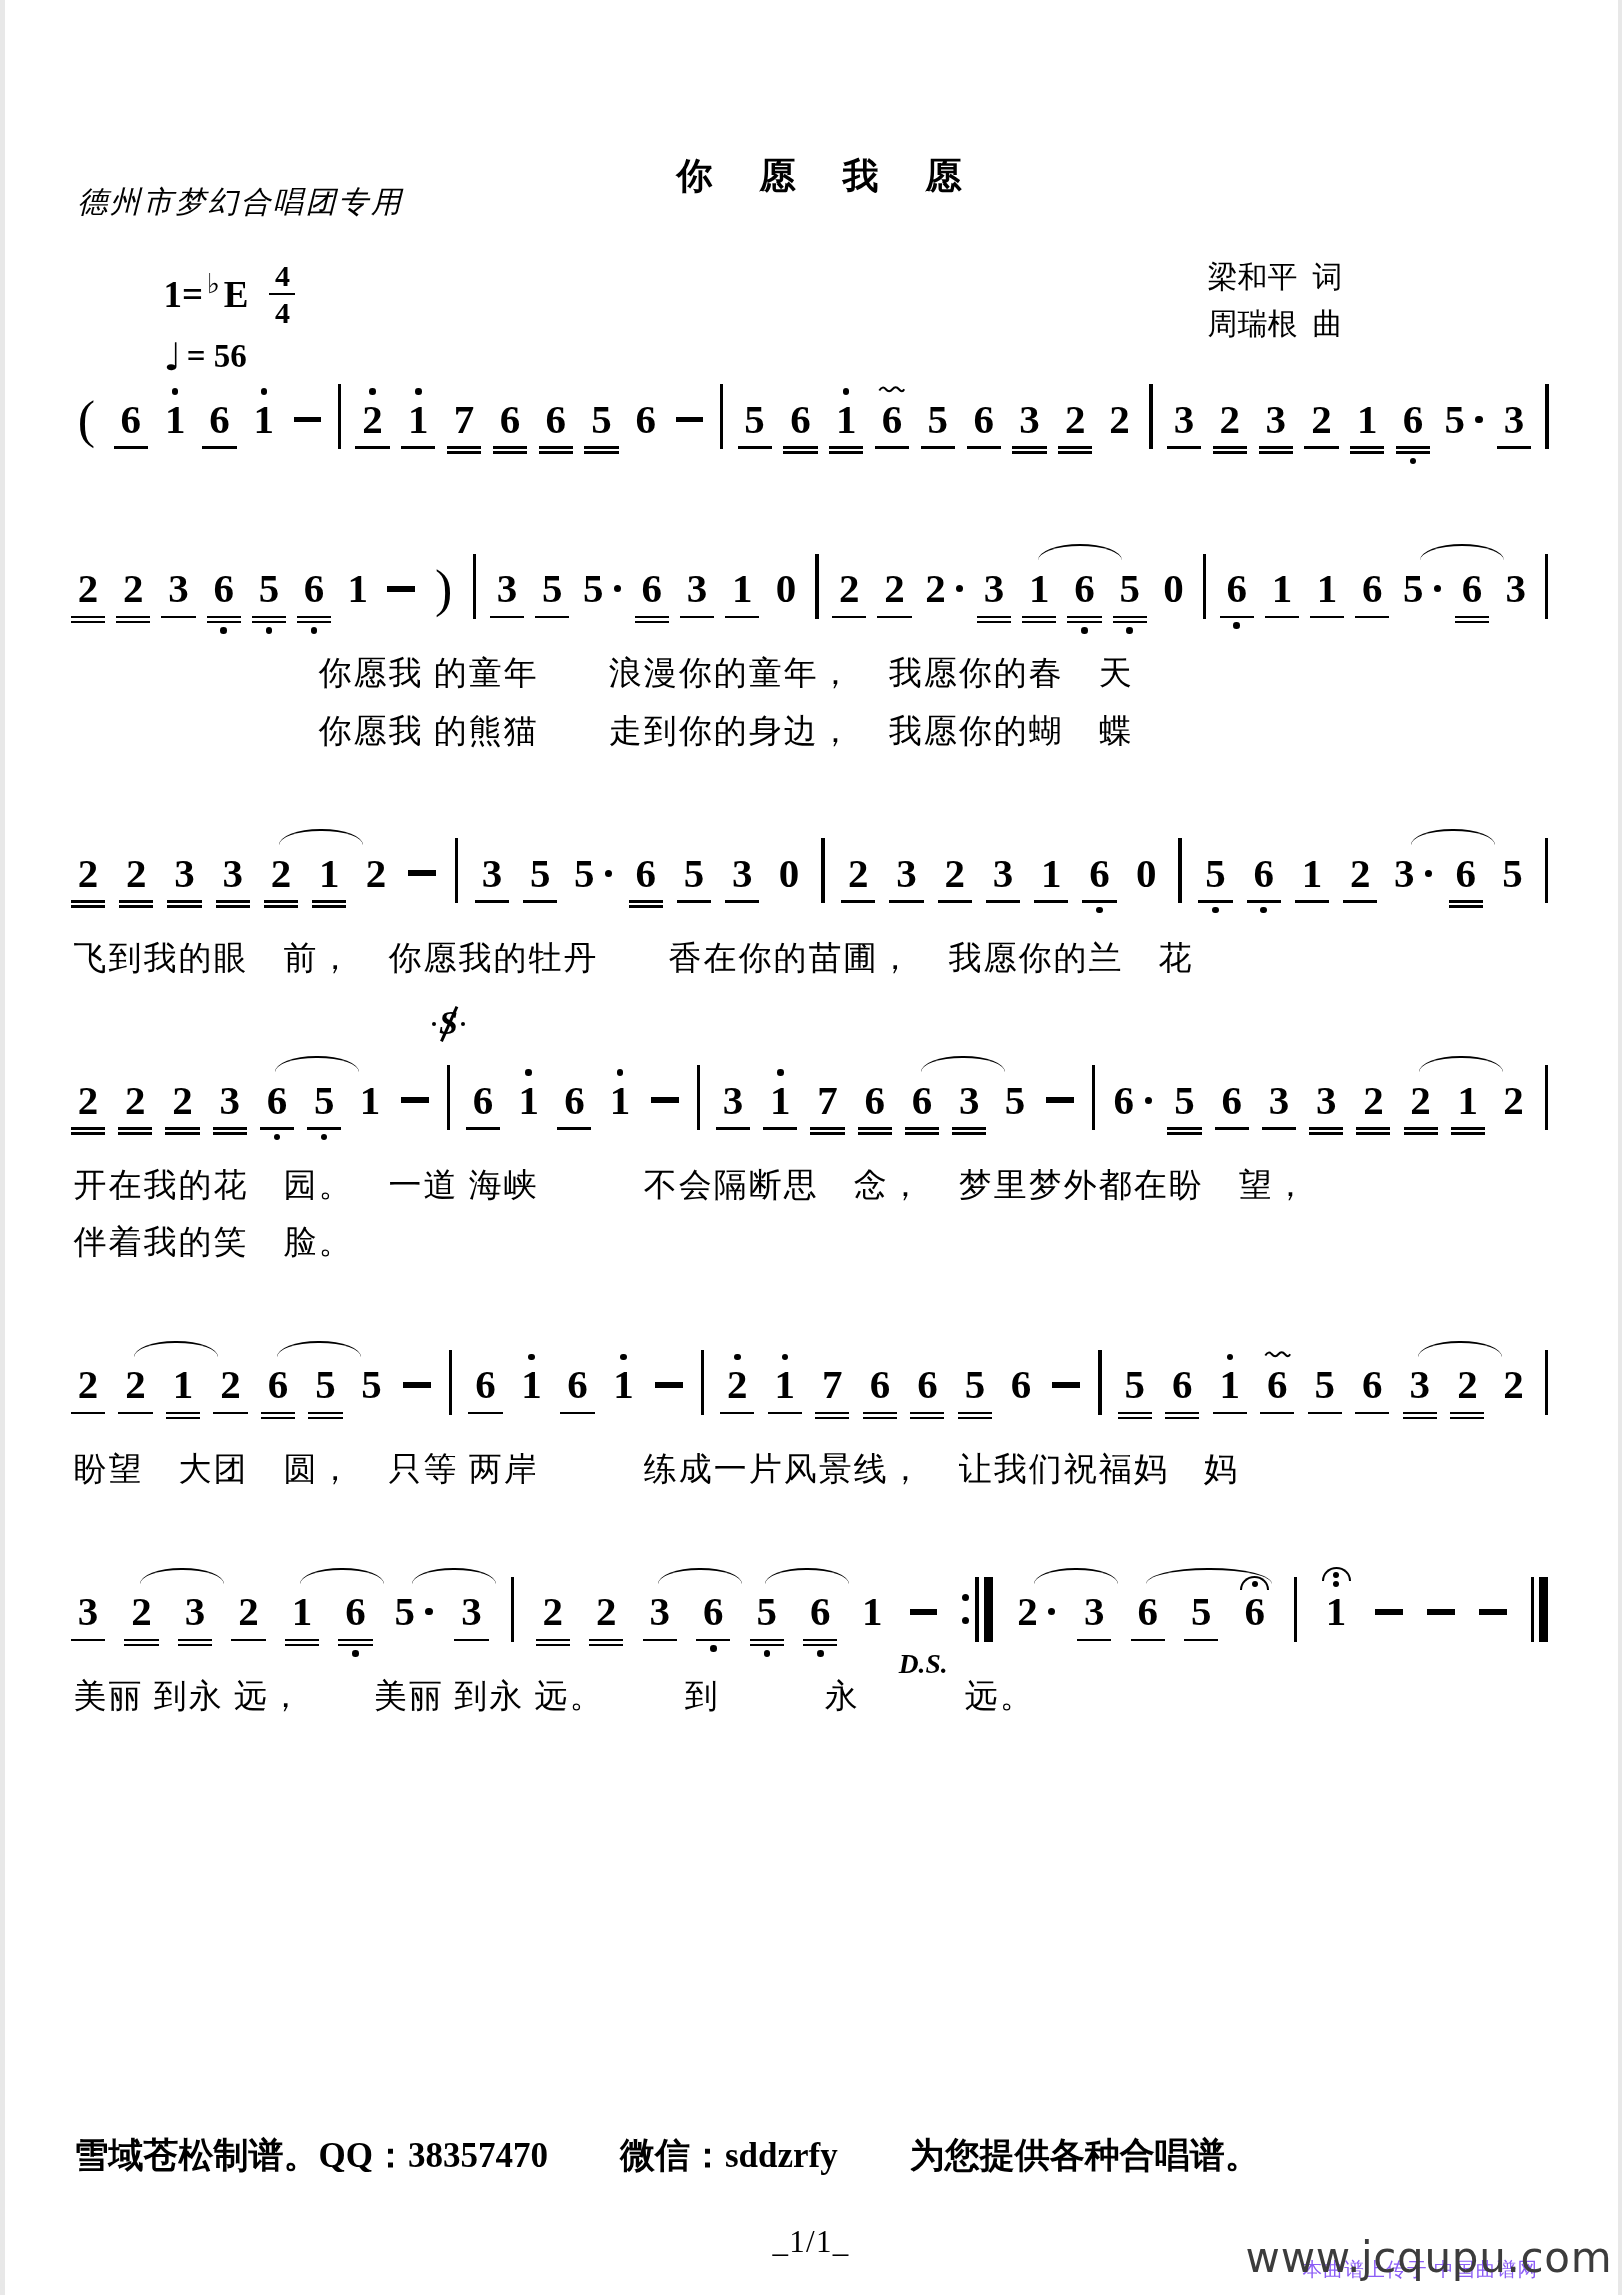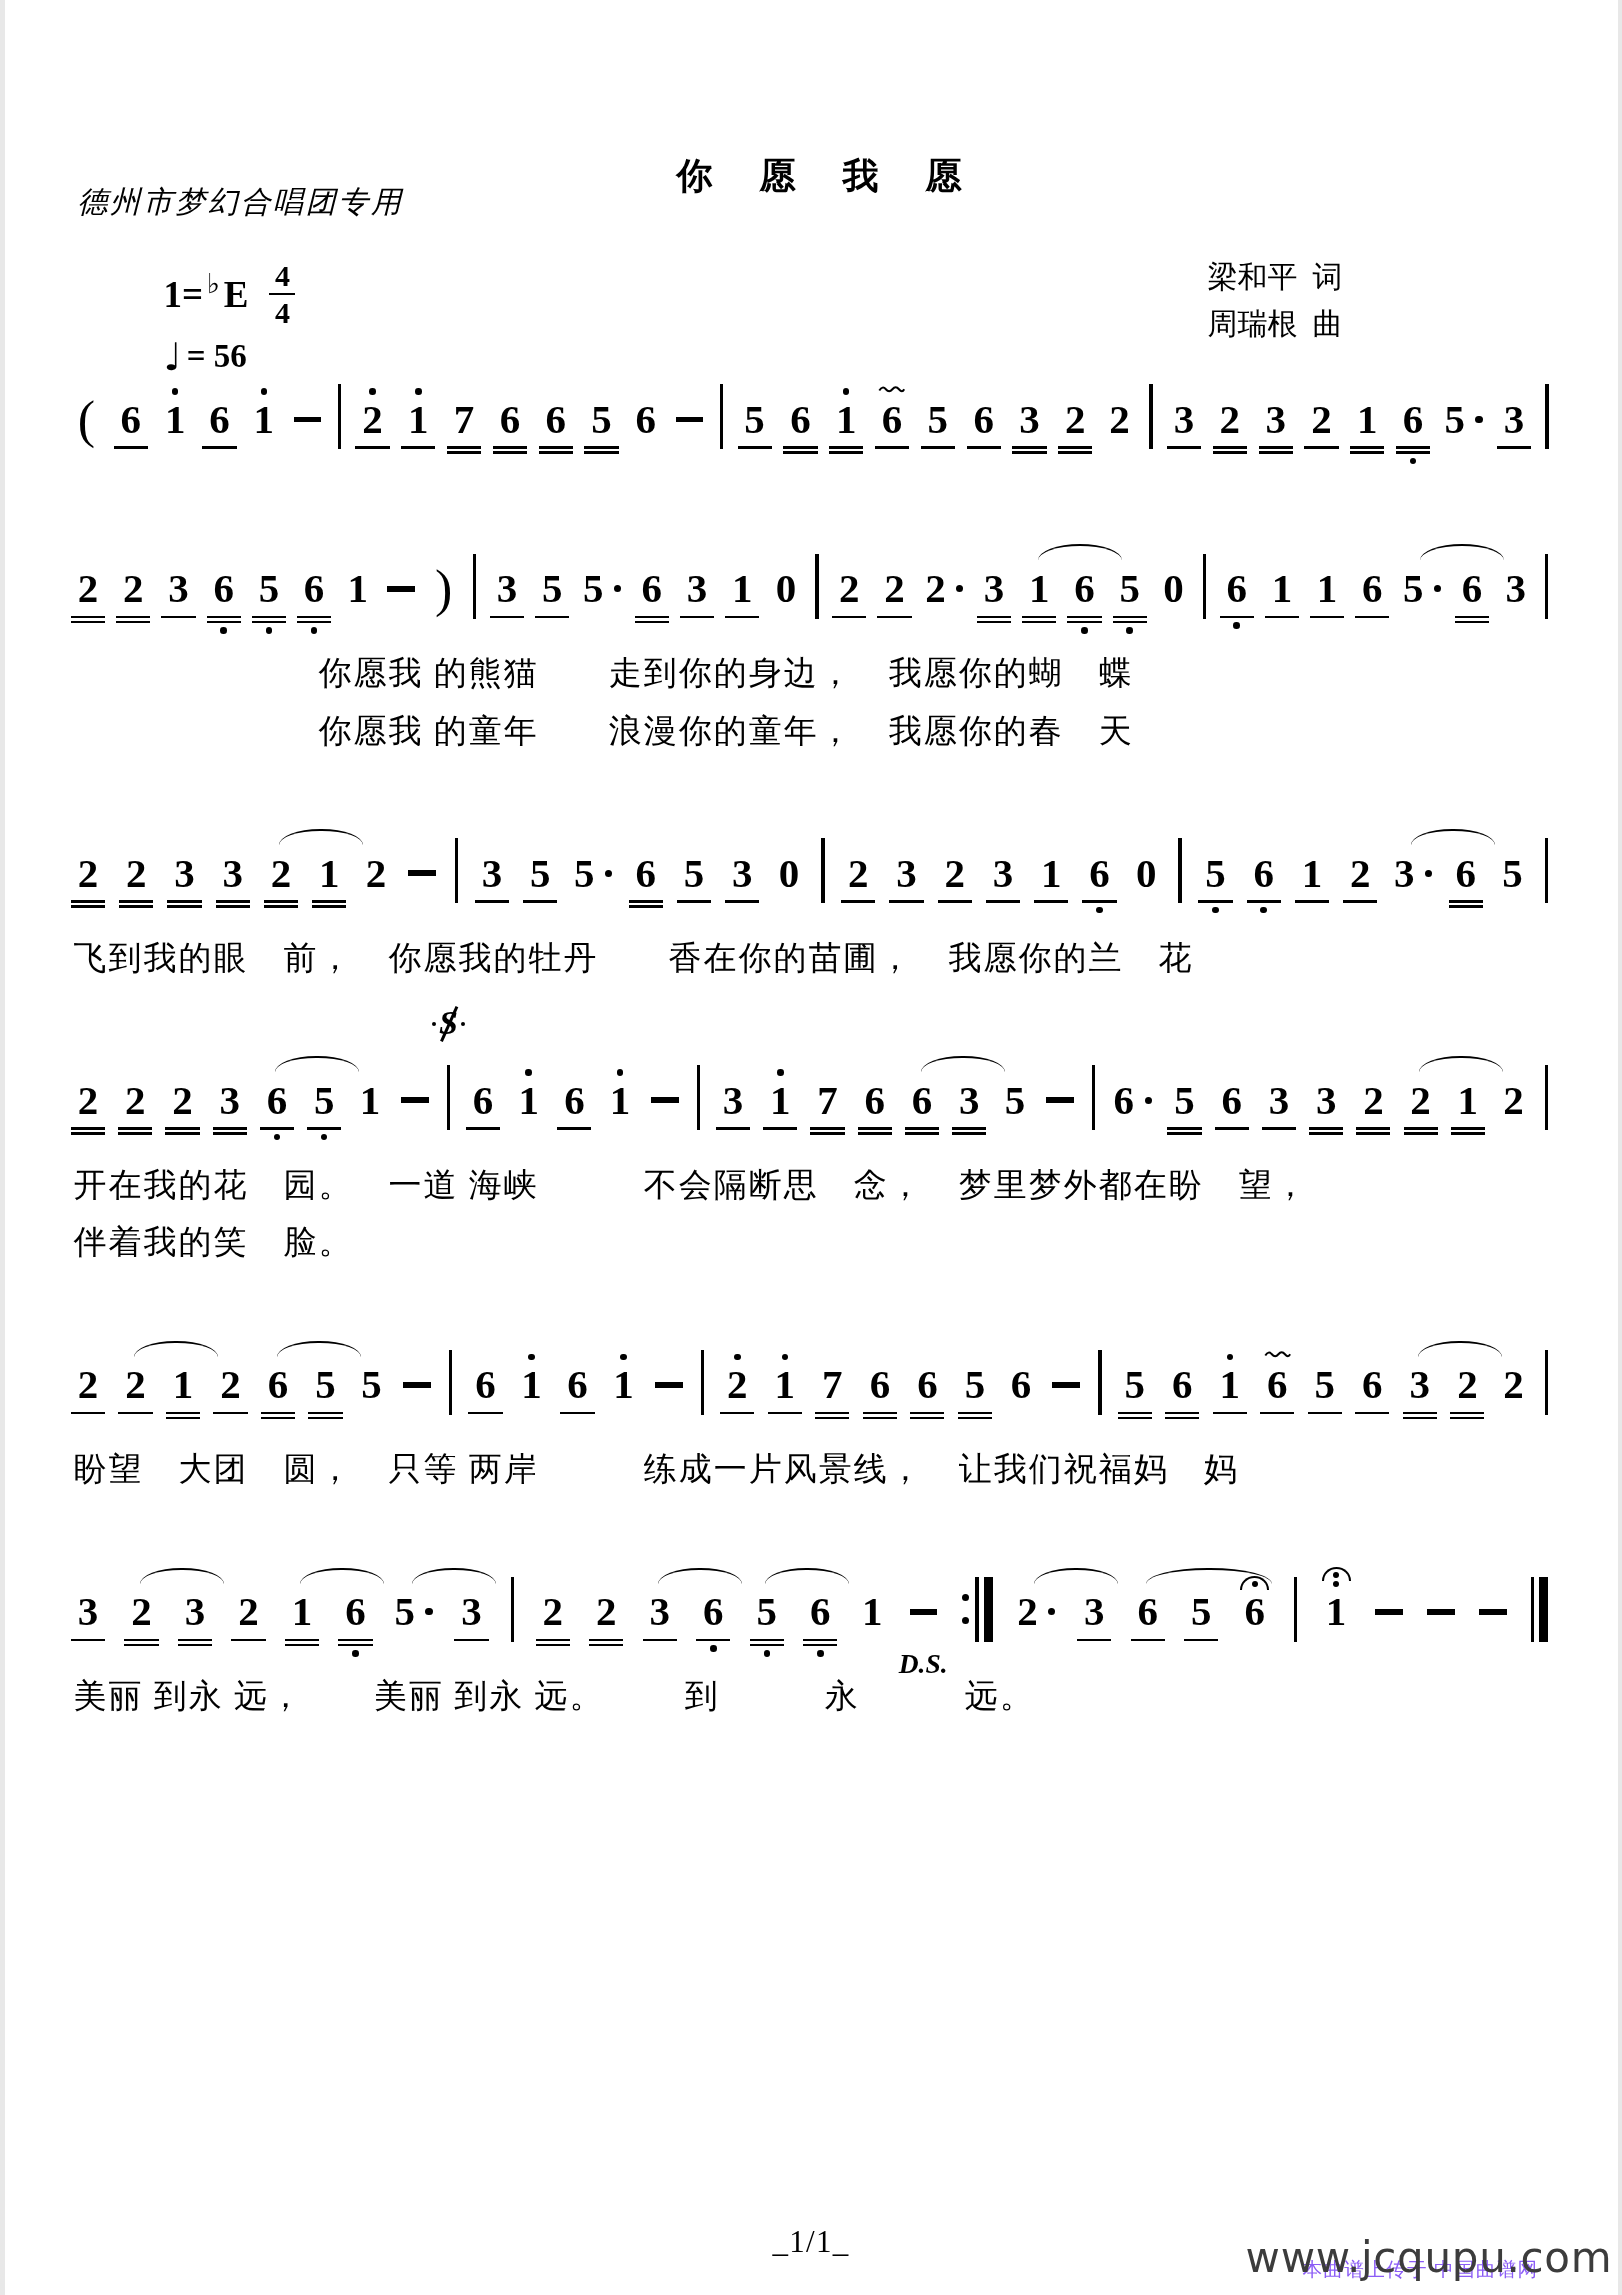--- a/index.html
+++ b/index.html
@@ -704,22 +704,22 @@
               <div class="top"></div>
               <div class="mid">
                 <span class="num">3</span>
               </div>
               <div class="bot"></div>
             </div>
             <div class="barwrap">
               <div class="bar thin"></div>
             </div>
           </div>
+          <div class="lyric">　　　　　　　你愿我 的童年　　浪漫你的童年，　我愿你的春　天</div>
           <div class="lyric">　　　　　　　你愿我 的熊猫　　走到你的身边，　我愿你的蝴　蝶</div>
-          <div class="lyric">　　　　　　　你愿我 的童年　　浪漫你的童年，　我愿你的春　天</div>
         </div>
         <div class="system">
           <div class="music-line">
             <div class="tok">
               <div class="top"></div>
               <div class="mid">
                 <span class="num">2</span>
               </div>
               <div class="bot">
                 <div class="uline"></div>
@@ -1852,17 +1852,22 @@
             <div class="barwrap">
               <div class="bar thin"></div>
               <div class="bar thick"></div>
             </div>
           </div>
           <div class="lyric">美丽 到永 远，　　美丽 到永 远。　　 到　　　永　　　远。</div>
         </div>
       </div>
   </div>
 
+  <div class="footer-row">
+    <span>雪域苍松制谱。QQ：38357470</span>
+    <span>微信：sddzrfy</span>
+    <span>为您提供各种合唱谱。</span>
+  </div>
   <div class="page-num">_1/1_</div>
   <div class="ghostmark">本曲谱上传于 中国曲谱网</div>
   <div class="watermark">www.jcqupu.com</div>
 </div>
 
 
 </body></html>

